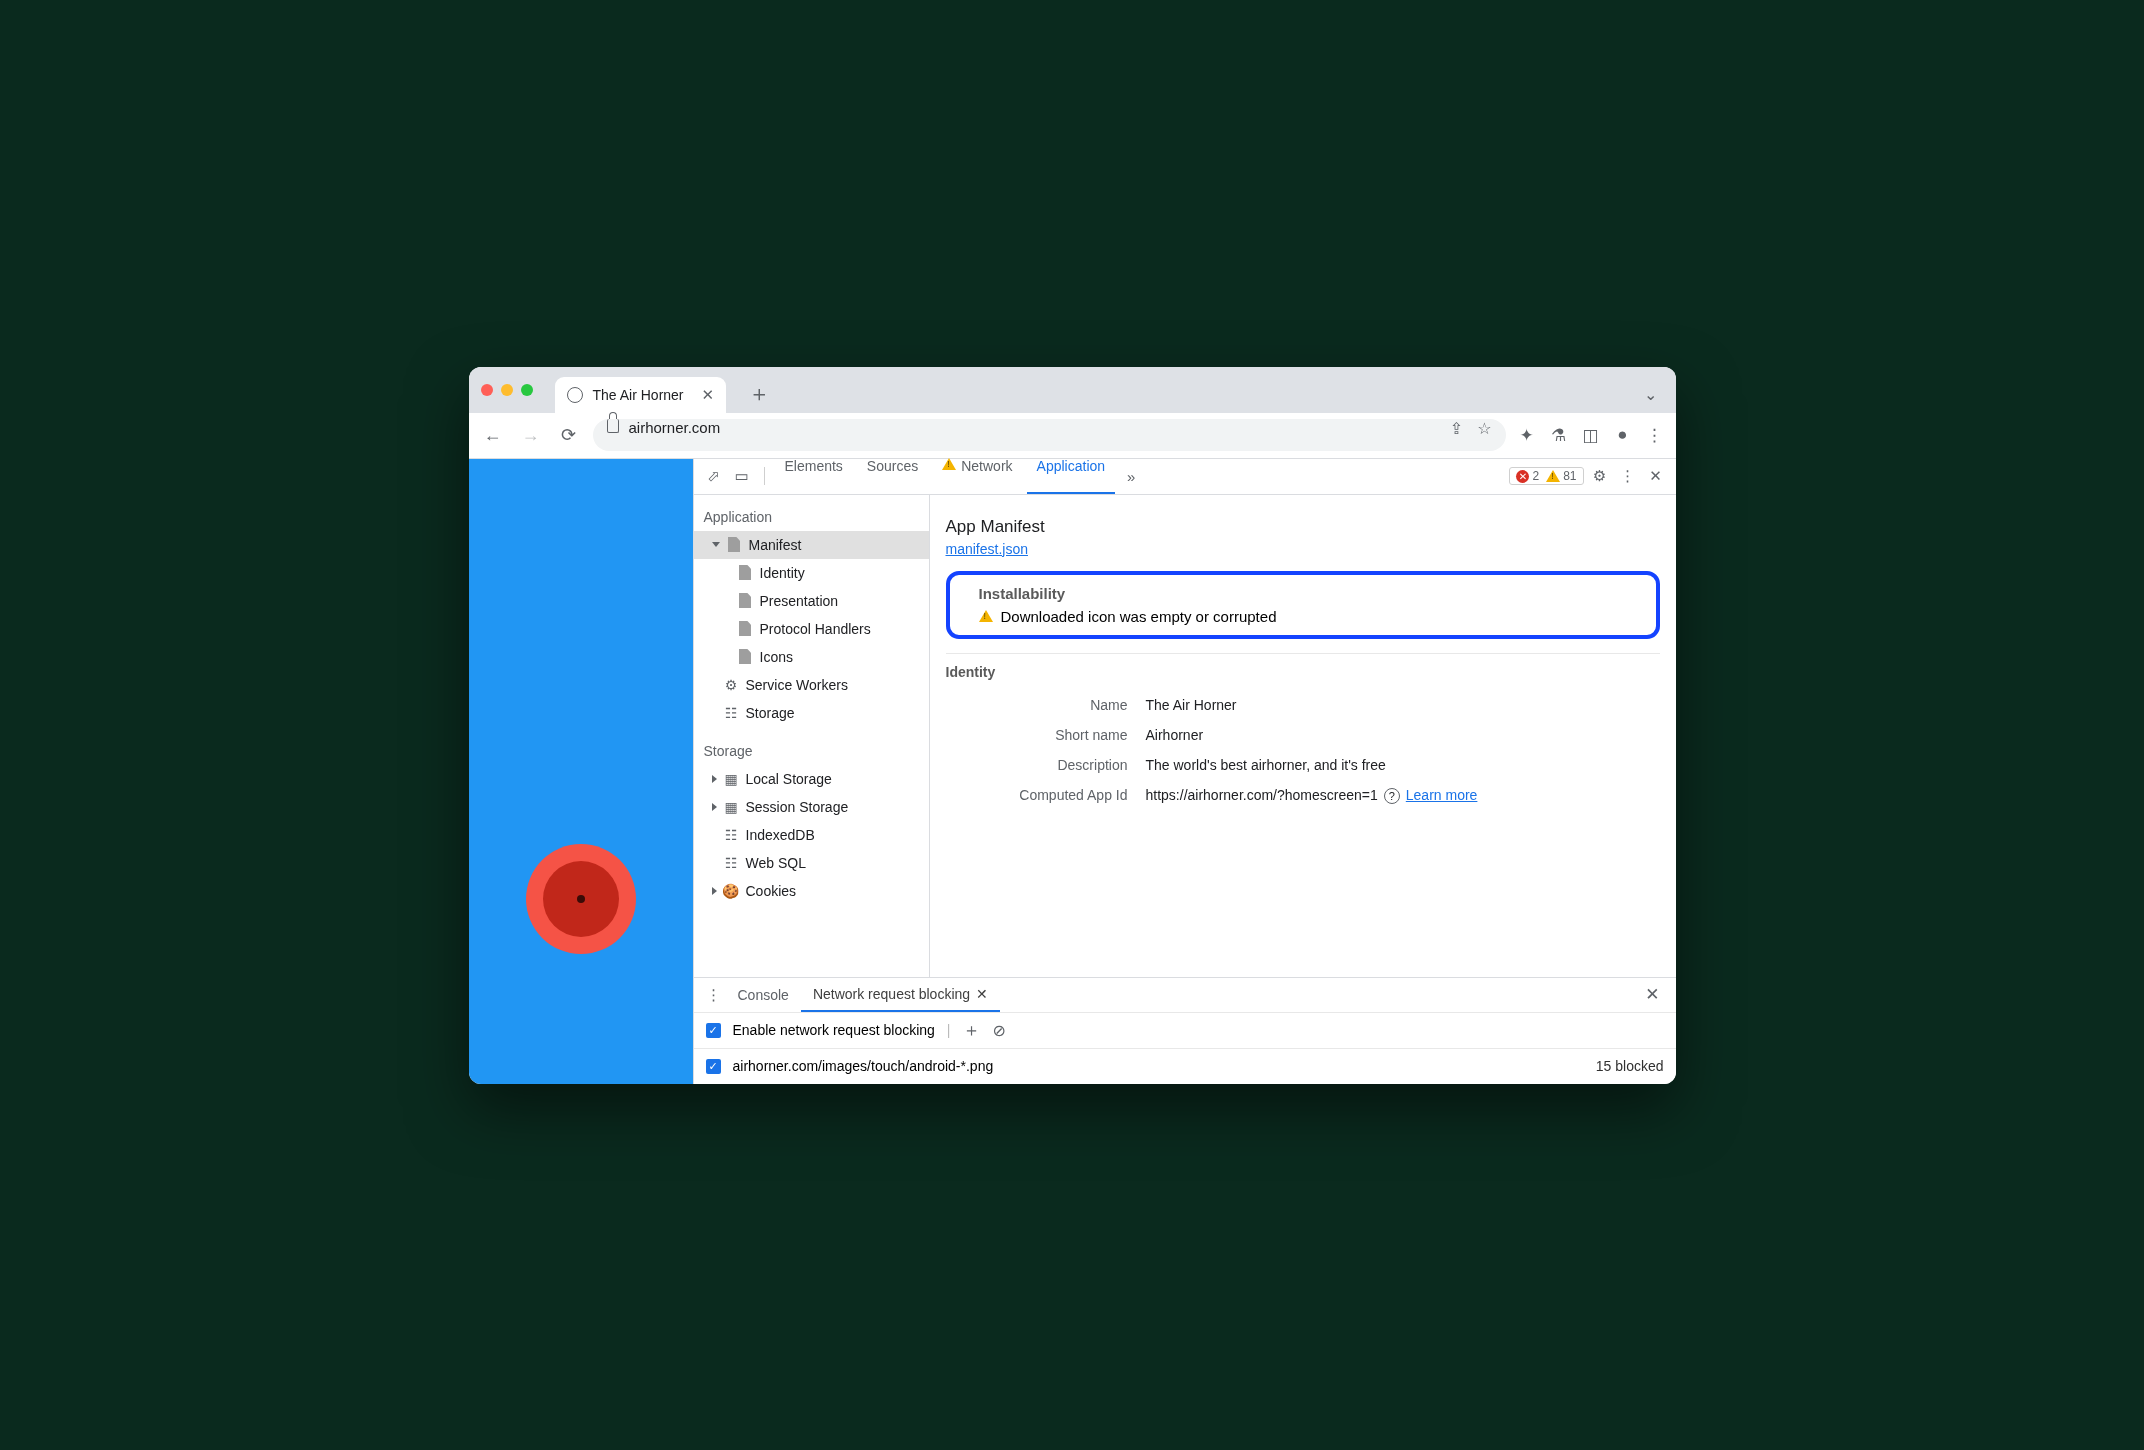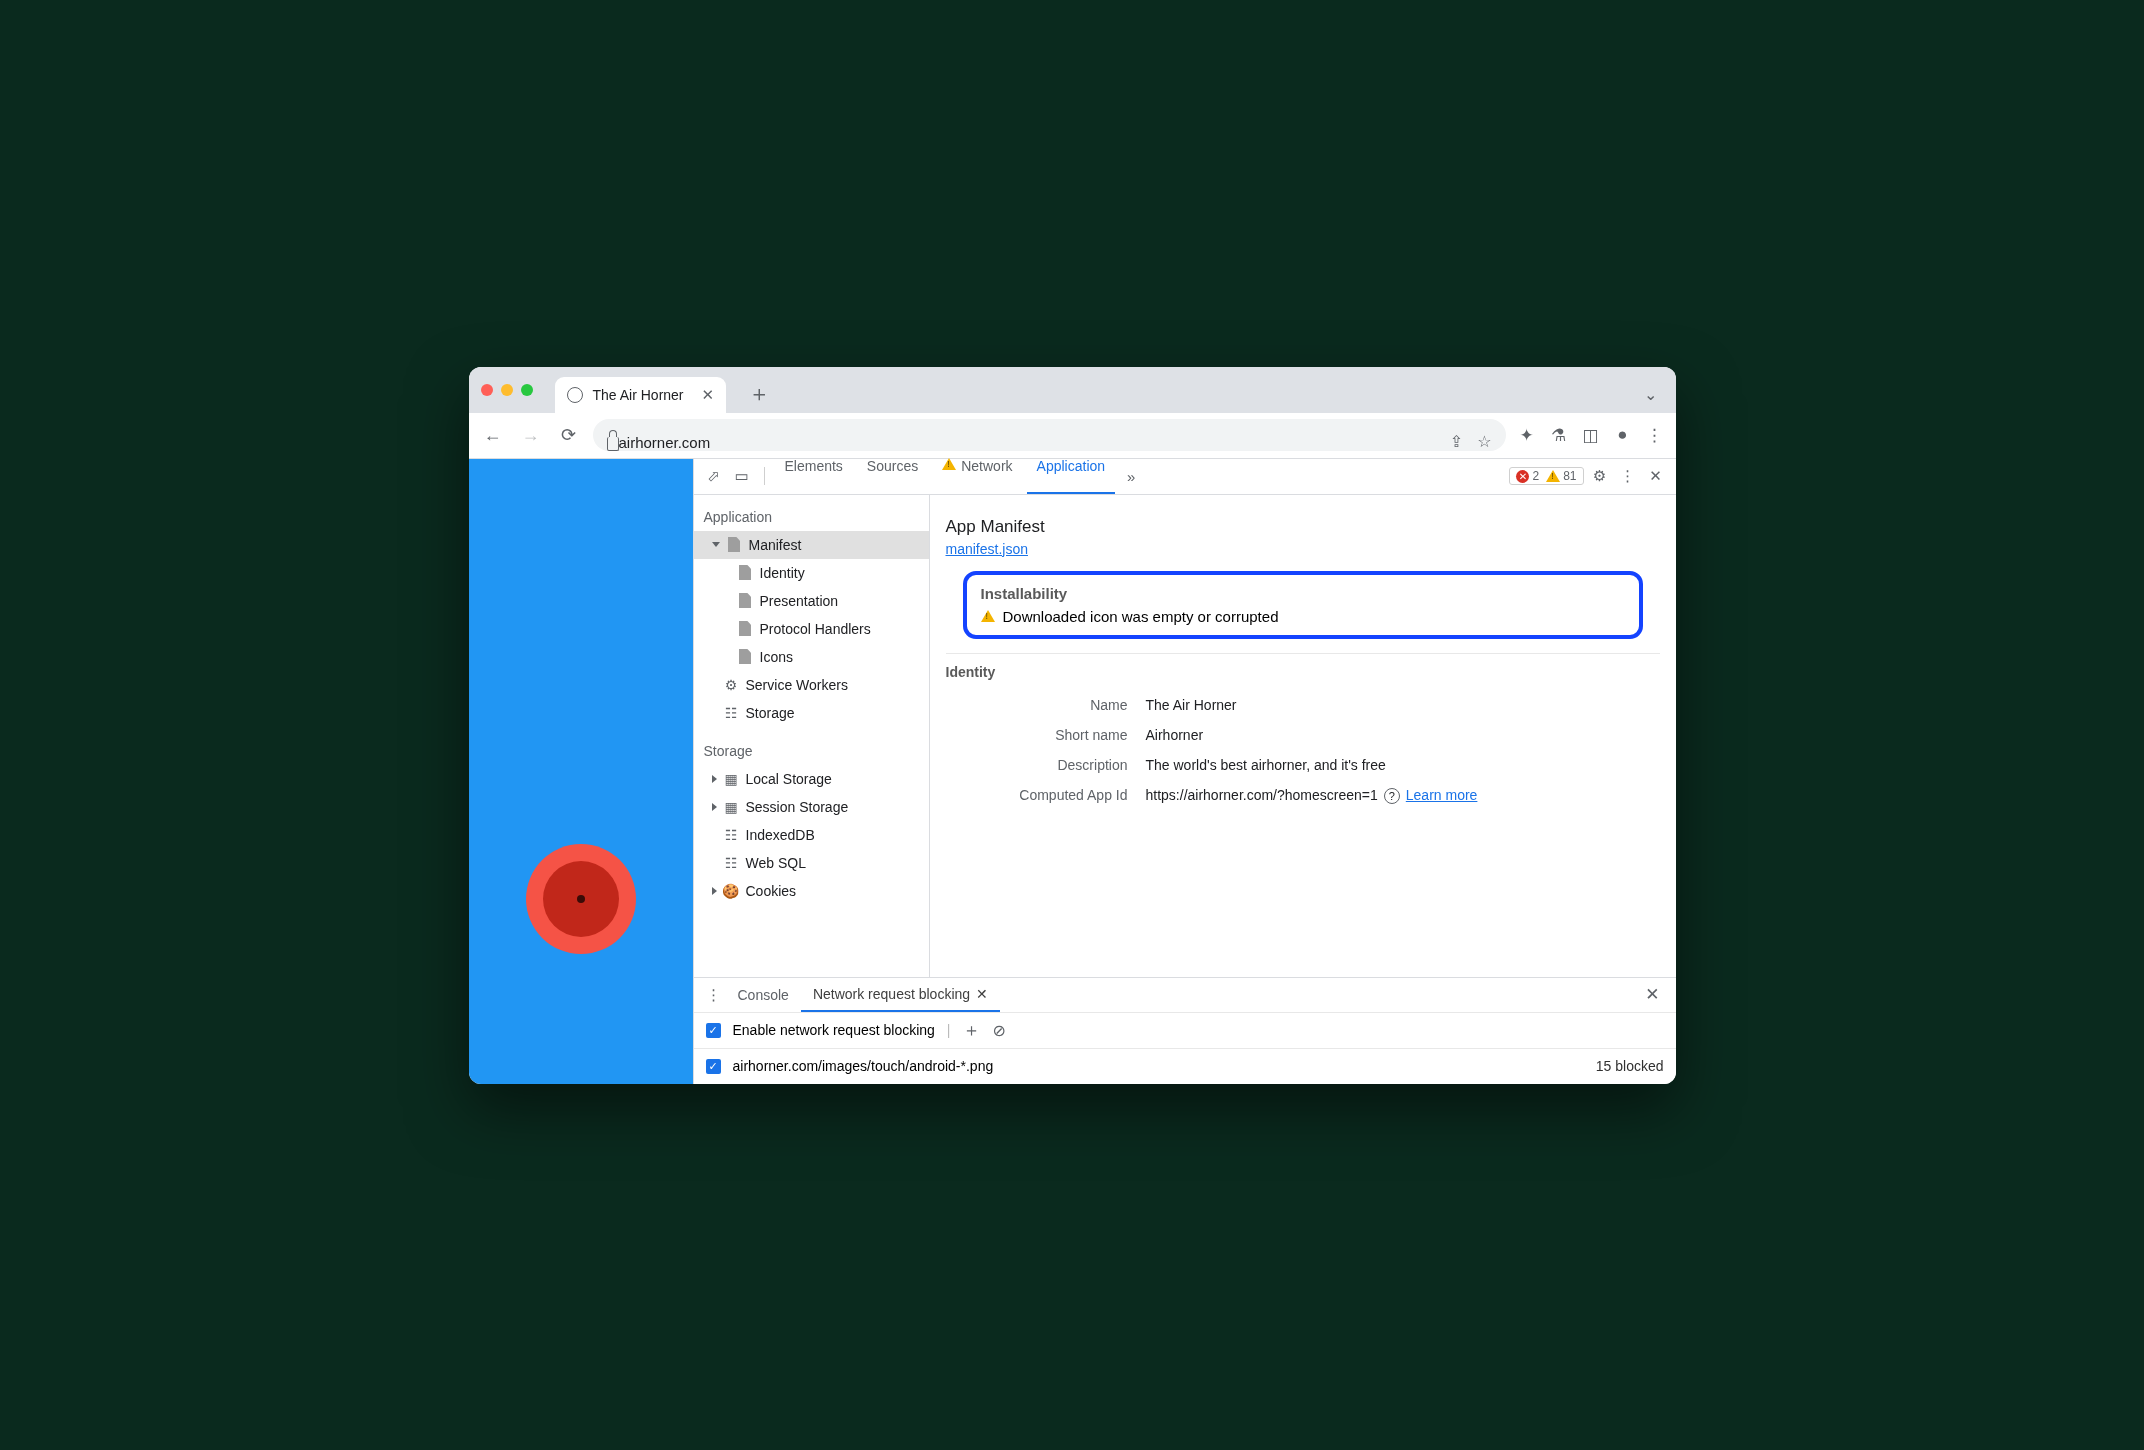--- a/index.html
+++ b/index.html
@@ -14,21 +14,21 @@
   .tab { display:flex; align-items:center; gap:10px; background:#fff; height:36px; padding:0 12px; border-radius:9px 9px 0 0; margin-top:10px; }
   .tab .globe{width:16px;height:16px;border:1.5px solid #5f6368;border-radius:50%;position:relative}
   .tab-title{font-size:14px;color:#202124}
   .tab-close{color:#5f6368;font-size:15px;margin-left:8px}
   .tab-plus{font-size:22px;color:#5f6368;margin-left:14px;margin-top:8px}
   .tab-caret{position:absolute;right:18px;top:18px;color:#5f6368}
 
   
   .urlbar{height:46px;background:#fff;display:flex;align-items:center;padding:0 10px;gap:10px;border-bottom:1px solid #dadce0}
   .nav-ico{width:28px;text-align:center;color:#5f6368;font-size:18px}
-  .omni{flex:1;height:32px;background:#f1f3f4;border-radius:16px;display:flex;align-items:flex-end;padding:0 14px;}
+  .omni{flex:1;height:32px;background:#f1f3f4;border-radius:16px;display:flex;align-items:flex-start;padding:0 14px;gap:10px}
   .lock{width:12px;height:14px;border:1.6px solid #5f6368;border-radius:2px;border-top:none;position:relative}
   .lock::before{content:"";position:absolute;top:-7px;left:1px;width:6px;height:6px;border:1.6px solid #5f6368;border-bottom:none;border-radius:5px 5px 0 0}
   .url{font-size:15px;color:#202124}
   .omni-right{margin-left:auto;display:flex;gap:14px;color:#5f6368}
   .tbar-ico{color:#5f6368;font-size:17px;width:22px;text-align:center}
 
   
   .content{display:flex;height:625px}
   .page{width:224px;background:#2196f3;position:relative}
   .horn{position:absolute;left:50%;bottom:130px;transform:translateX(-50%);width:110px;height:110px;border-radius:50%;background:#f55346;display:flex;align-items:center;justify-content:center}
@@ -57,21 +57,21 @@
   .tree-row.sel{background:#e0e0e0}
   .tree-sub{padding-left:44px}
   .caret{width:0;height:0;border-top:5px solid #5f6368;border-left:4px solid transparent;border-right:4px solid transparent}
   .caretR{width:0;height:0;border-left:5px solid #5f6368;border-top:4px solid transparent;border-bottom:4px solid transparent}
   .ic{width:15px;height:15px;display:inline-flex;align-items:center;justify-content:center;color:#5f6368;flex-shrink:0}
   .ic-file{width:12px;height:15px;background:#9e9e9e;clip-path:polygon(0 0,70% 0,100% 25%,100% 100%,0 100%)}
 
   .dt-main{flex:1;overflow:auto;padding:10px 16px;font-size:14px}
   h2.section{font-size:17px;font-weight:400;color:#202124;margin:12px 0 4px}
   .link{color:#1a73e8;text-decoration:underline}
-  .callout{border:4px solid #1443ff;border-radius:13px;padding:10px 14px;margin:14px 17px}
+  .callout{border:4px solid #1443ff;border-radius:13px;padding:10px 29px;margin:14px 0}
   .callout h3{font-size:15px;font-weight:700;color:#5a5a5a;margin-bottom:6px}
   .callout-row{display:flex;align-items:center;gap:8px;font-size:15px}
   hr{border:none;border-top:1px solid #e8e8e8;margin:10px 0}
   .id-head{font-weight:700;color:#5a5a5a;margin:8px 0 10px}
   .kv{display:flex;padding:7px 0}
   .kv .k{width:200px;text-align:right;color:#5f6368;padding-right:18px}
   .kv .v{color:#202124}
   .help{display:inline-flex;width:16px;height:16px;border:1.5px solid #5f6368;border-radius:50%;align-items:center;justify-content:center;font-size:11px;margin:0 6px}
 
   

